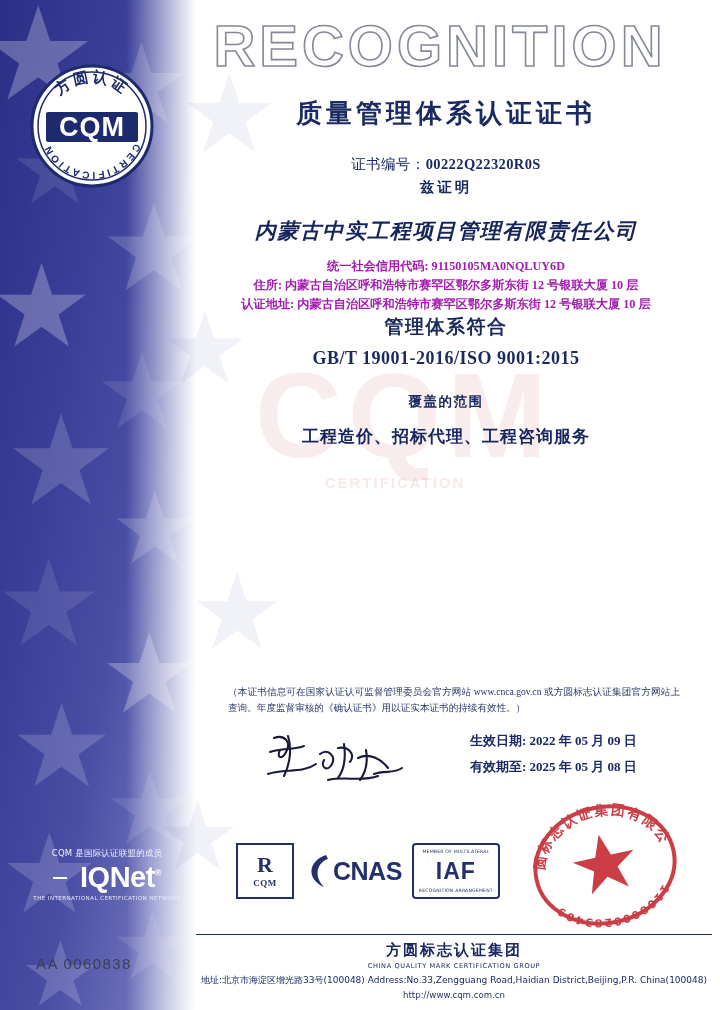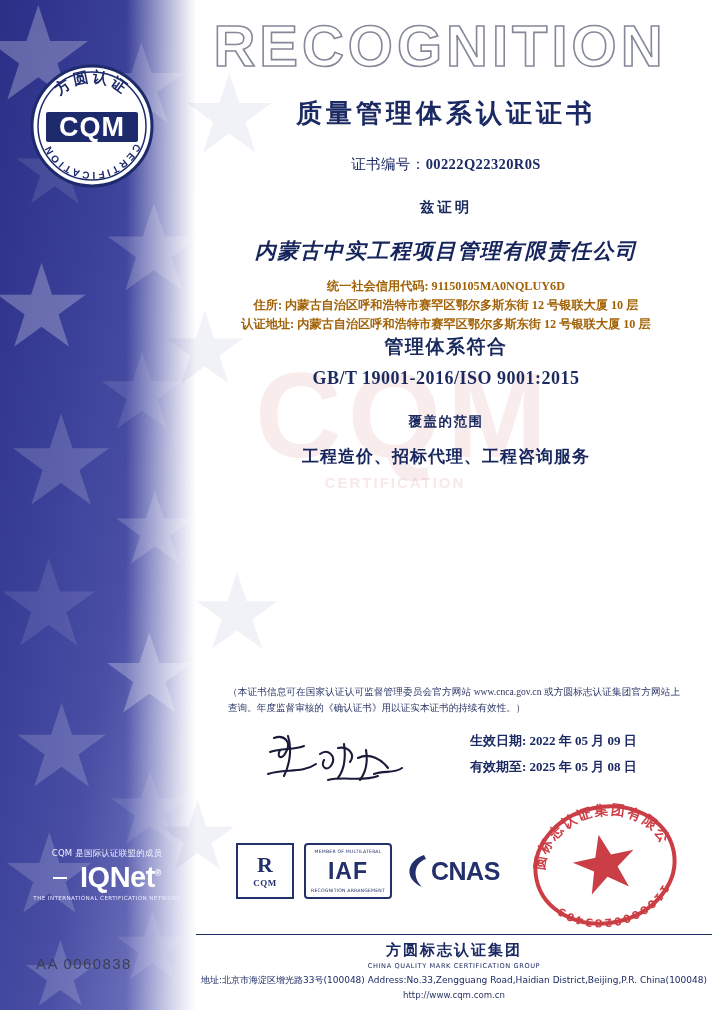--- a/index.html
+++ b/index.html
@@ -165,40 +165,40 @@
   }
   .cert-no {
     margin-top: 24px;
     font-size: 14.5px;
     letter-spacing: .4px;
     color: #1b2a63;
     font-family: "Liberation Serif", serif;
   }
   .cert-no b { font-weight: bold; }
   .hereby {
-    margin-top: 24px;
+    margin-top: 4px;
     font-size: 14.5px;
     letter-spacing: 3px;
     font-weight: bold;
   }
   .company {
     margin-top: 20px;
     font-family: "DejaVu Serif", serif;
     font-weight: bold;
     font-size: 21px;
     letter-spacing: 1.5px;
     color: #16245c;
     font-style: italic;
   }
   .meta {
     margin-top: 12px;
     font-size: 12.2px;
     line-height: 1.55;
     font-weight: bold;
-    color: #a16207;
+    color: #a21caf;
   }
   .sec-label {
     margin-top: 0;
     font-size: 19px;
     font-weight: bold;
     letter-spacing: 1.5px;
   }
   .standard {
     margin-top: 8px;
     font-family: "Liberation Serif", serif;
@@ -496,35 +496,35 @@
 
   <div class="logos">
     <div class="logo-box">
       <div class="r-cqm">
         <span class="r">R</span>
         <span class="c">CQM</span>
       </div>
     </div>
 
     <div class="logo-box">
-      <div class="iaf">
-        <div class="arc-top">MEMBER OF MULTILATERAL</div>
-        <div class="txt">IAF</div>
-        <div class="arc-bot">RECOGNITION ARRANGEMENT</div>
-      </div>
-    </div>
-
-    <div class="logo-box">
       <div class="cnas">
         <div class="swoosh">
           <svg width="26" height="40" viewBox="0 0 26 40" aria-hidden="true">
             <path d="M22 4 C4 10, 2 28, 20 36 C10 26, 12 12, 24 8 Z" fill="#23306b"></path>
           </svg>
         </div>
         <span class="word">CNAS</span>
+      </div>
+    </div>
+
+    <div class="logo-box">
+      <div class="iaf">
+        <div class="arc-top">MEMBER OF MULTILATERAL</div>
+        <div class="txt">IAF</div>
+        <div class="arc-bot">RECOGNITION ARRANGEMENT</div>
       </div>
     </div>
 
   </div>
 
   <div class="seal">
     <svg width="155" height="130" viewBox="0 0 155 130" aria-hidden="true">
       <g transform="rotate(-12 77 65)">
         <ellipse cx="77" cy="65" rx="70" ry="58" fill="none" stroke="#c4242c" stroke-width="4"></ellipse>
         <path id="sealArcTop" d="M 16 65 A 61 50 0 0 1 138 65" fill="none"></path>

